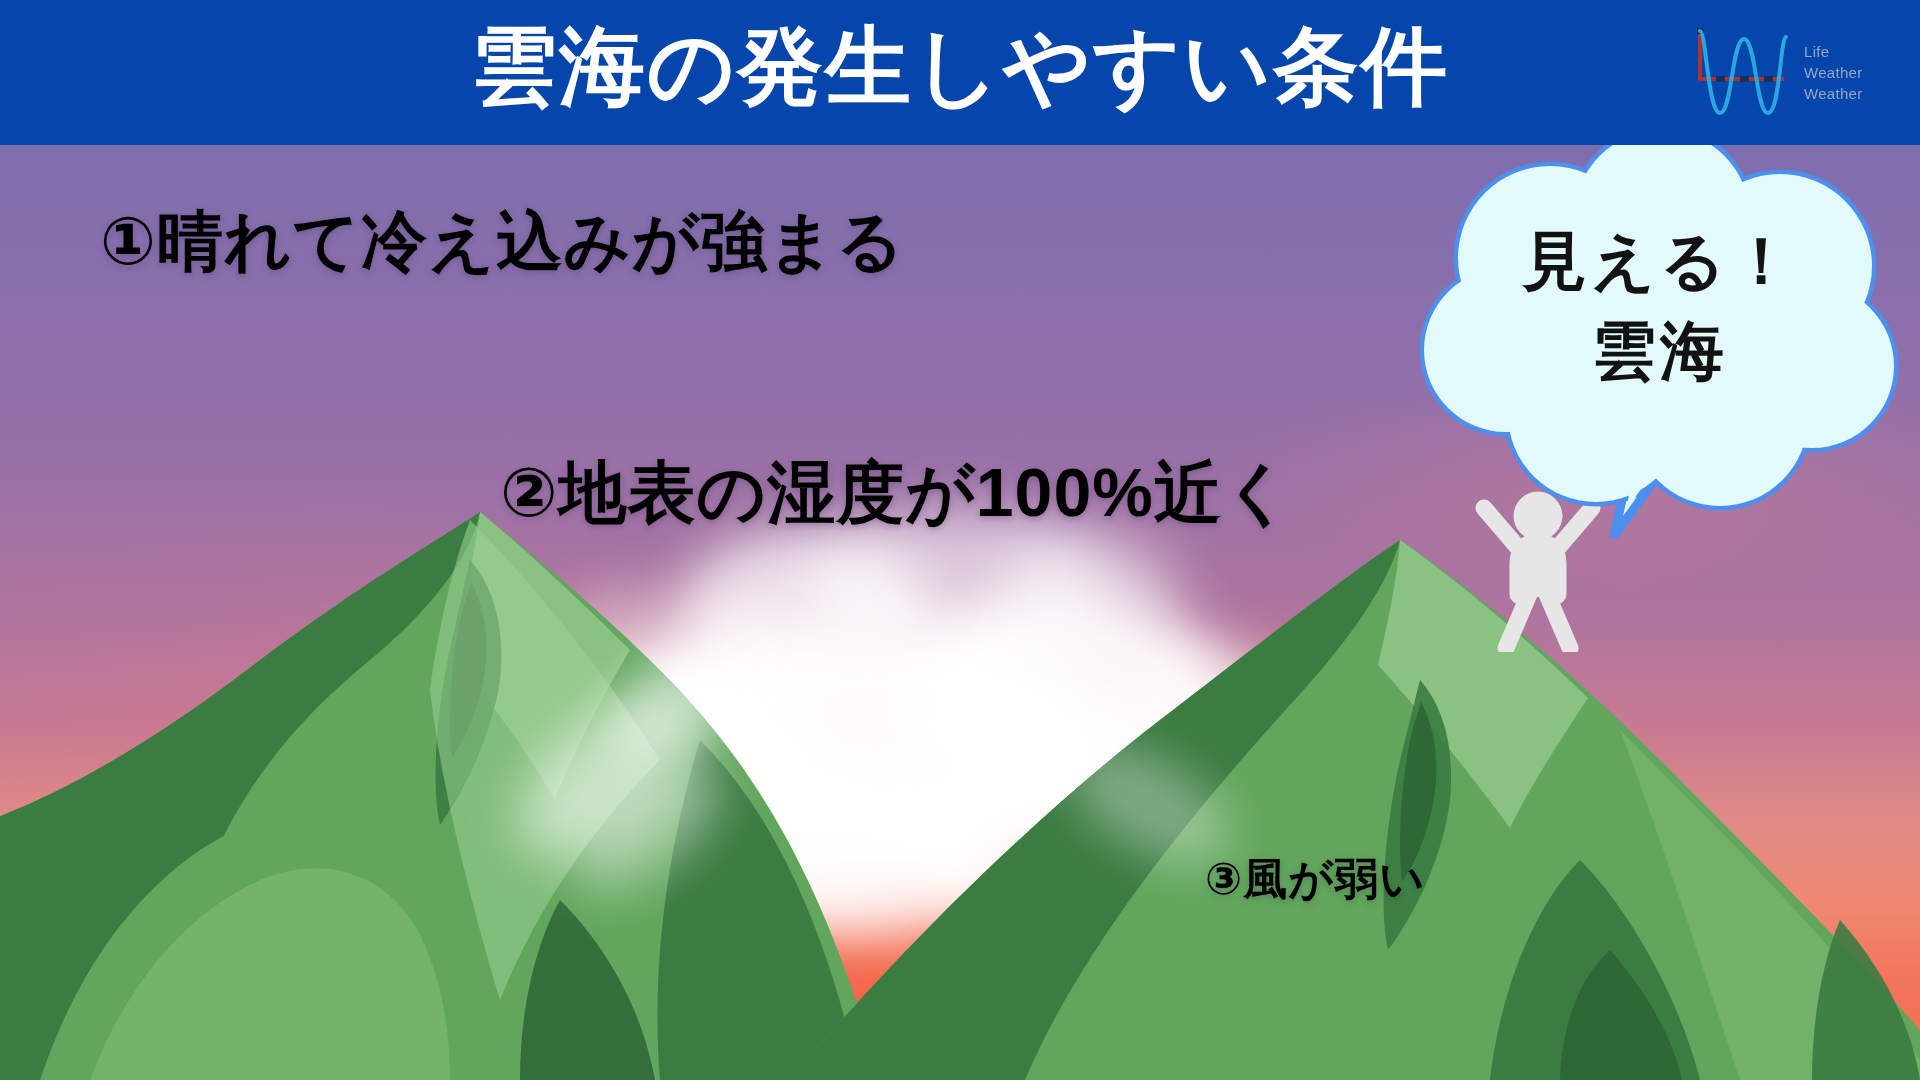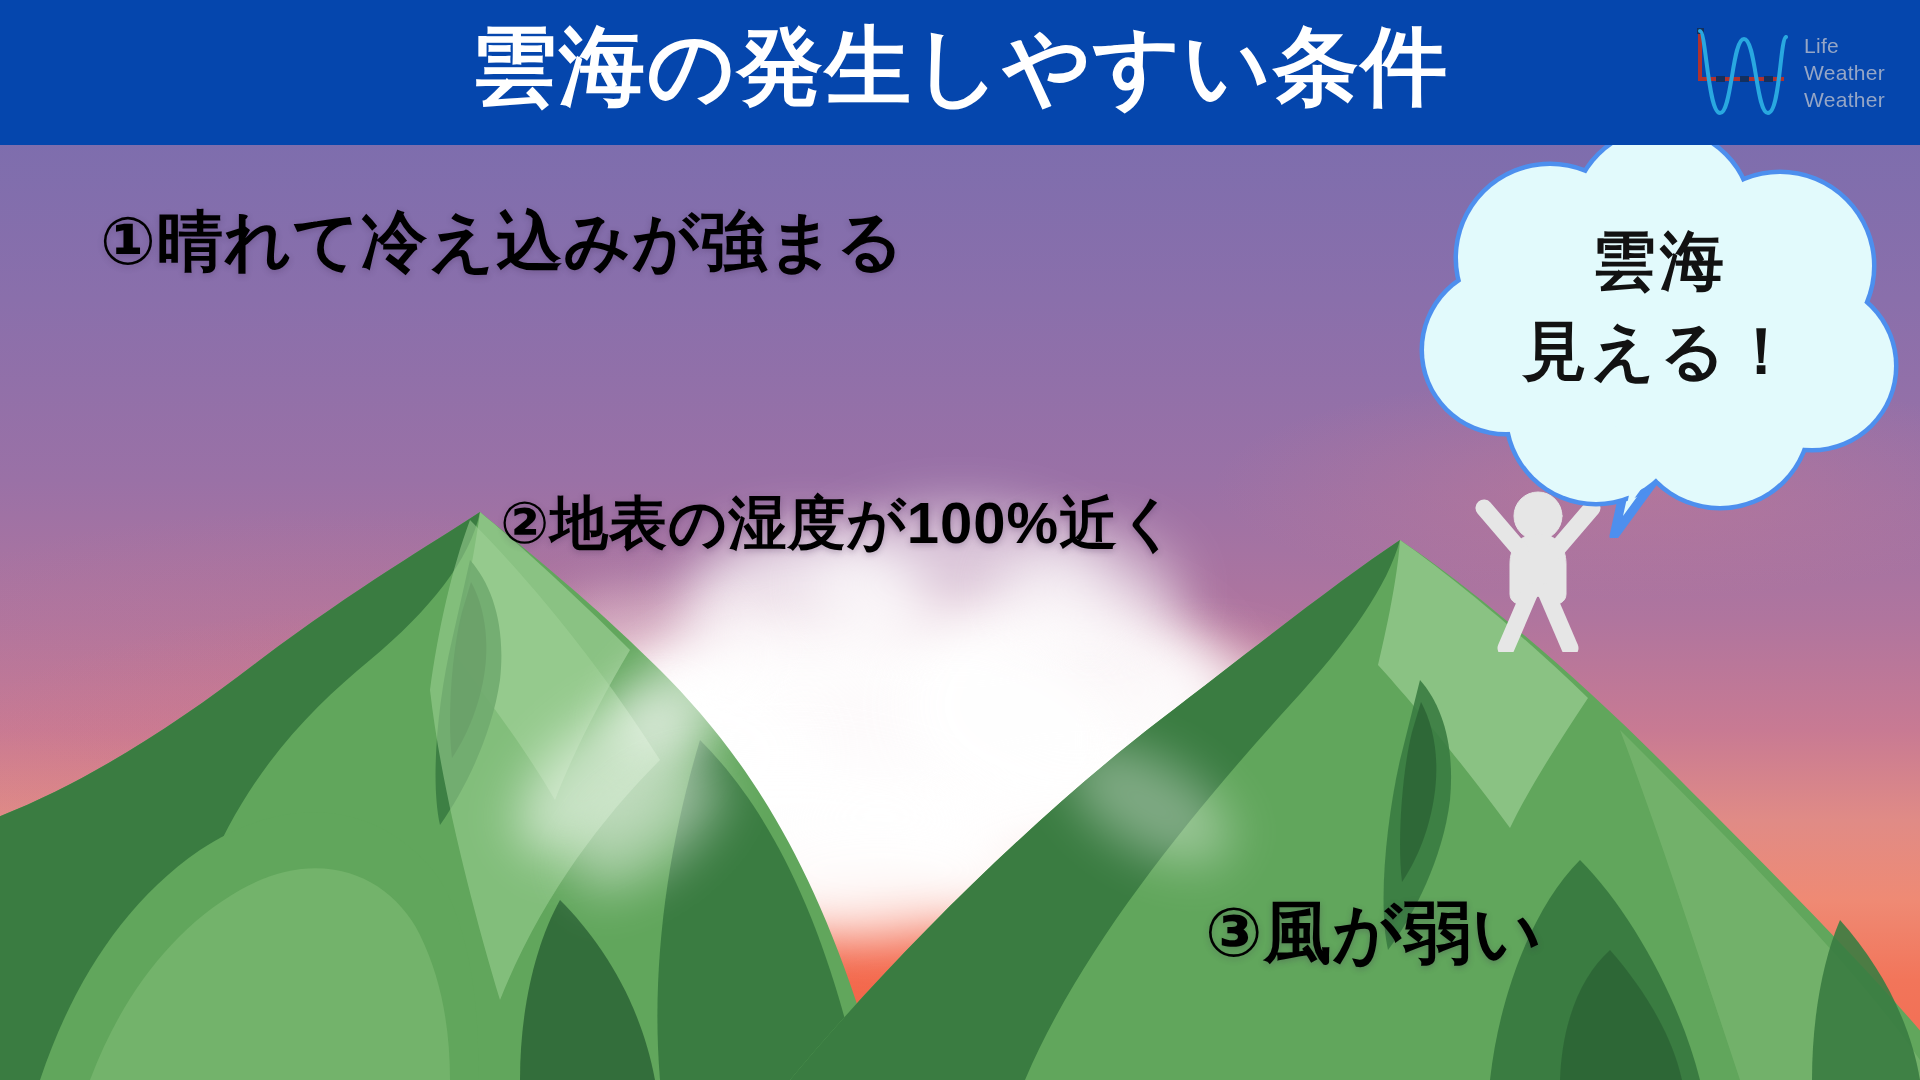--- a/index.html
+++ b/index.html
@@ -97,39 +97,39 @@
     width:220px;height:128px;
     display:flex;align-items:center;
   }
   .logo-mark{width:112px;height:110px;flex:0 0 112px;}
   .logo-words{
     display:flex;flex-direction:column;justify-content:center;
     gap:6px;margin-left:6px;
   }
   .logo-words span{
     color:#95a6c6;
-    font-size:21px;
+    font-size:15px;
     line-height:1;
     font-weight:400;
     letter-spacing:.3px;
   }
 
   
   .cond{
     position:absolute;
     color:#000000;
     font-weight:700;
     line-height:1.1;
     white-space:nowrap;
     letter-spacing:1px;
     text-shadow:0 2px 6px rgba(60,40,80,.28);
   }
   #cond1{left:100px;top:205px;font-size:66px;}
-  #cond2{left:500px;top:455px;font-size:58px;margin-top:36px;}
-  #cond3{left:1205px;top:895px;font-size:68px;}
+  #cond2{left:500px;top:455px;font-size:68px;}
+  #cond3{left:1205px;top:855px;font-size:44px;}
 
   
   .bubble{
     position:absolute;left:1400px;top:118px;width:520px;height:420px;
   }
   .bubble svg{display:block;}
   .bubble-text{
     position:absolute;left:0;top:0;width:520px;height:420px;
     display:flex;flex-direction:column;
     align-items:center;justify-content:center;
@@ -292,22 +292,22 @@
         <circle cx="380" cy="148" r="92"></circle>
         <circle cx="412" cy="248" r="82"></circle>
         <circle cx="320" cy="300" r="88"></circle>
         <circle cx="196" cy="296" r="88"></circle>
         <circle cx="106" cy="232" r="82"></circle>
         <circle cx="258" cy="205" r="112"></circle>
         <path d="M 270,292 L 298,292 L 226,392 L 242,312 Z"></path>
       </g>
     </svg>
     <div class="bubble-text">
+      <div>見える！</div>
       <div>雲海</div>
-      <div>見える！</div>
     </div>
   </div>
 
   <div class="header">
     <div class="header-title">雲海の発生しやすい条件</div>
 
     <div class="logo">
       <svg class="logo-mark" viewBox="0 0 112 110">
 
         <path d="M 14,14 L 14,62 L 98,62" fill="none" stroke="#B0322E" stroke-width="4"></path>

